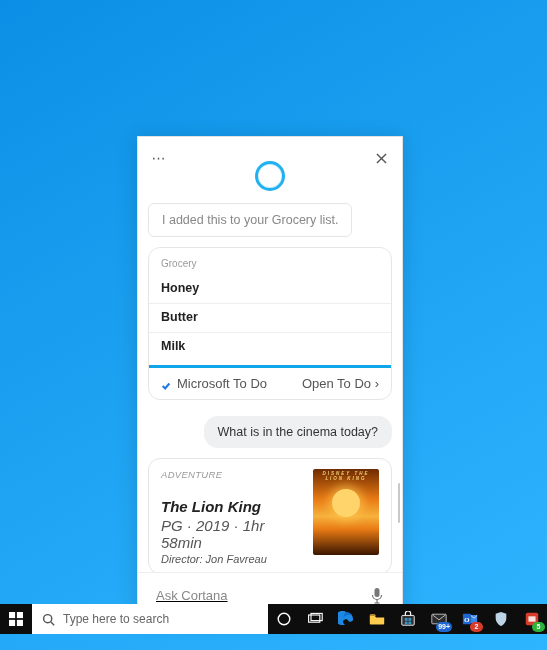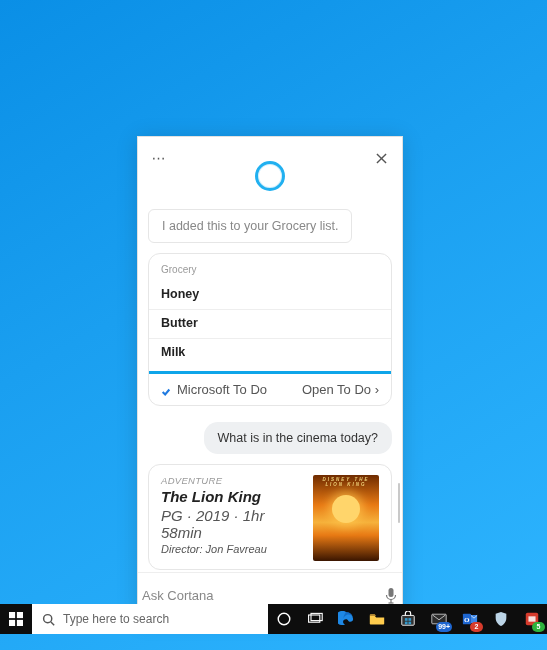--- a/index.html
+++ b/index.html
@@ -46,21 +46,21 @@
   .conversation {
     flex: 1; overflow: hidden; position: relative;
     padding: 0 10px;
   }
   .scroll-indicator {
     position: absolute; right: 2px; top: 290px;
     width: 2px; height: 40px; background: #c9c9c9; border-radius: 1px;
   }
 
   .bot-bubble {
-    margin-top: 16px;
+    margin-top: 10px;
     display: inline-block;
     background: #fff;
     border: 1px solid #e6e6e6;
     border-radius: 6px;
     padding: 9px 13px;
     font-size: 12.5px;
     color: #888;
     max-width: 230px;
   }
   .user-bubble {
@@ -94,38 +94,39 @@
   }
   .card-footer-left { display: flex; align-items: center; gap: 6px; color: #555; }
   .check { width: 10px; height: 10px; }
   .check svg { width: 10px; height: 10px; stroke: #1f7ae0; stroke-width: 2.5; fill: none; }
   .card-footer-link { color: #555; cursor: pointer; }
 
   
   .movie-body { padding: 10px 12px 8px 12px; display: flex; gap: 10px; font-style: italic; }
   .movie-info { flex: 1; }
   .movie-cat { font-size: 9.5px; color: #9a9a9a; letter-spacing: .3px; }
-  .movie-title { font-size: 15px; font-weight: 700; color: #222; margin-top: 2px; }
+  .movie-title { font-size: 15px; font-weight: 700; color: #222; margin-top: 18px; }
   .movie-meta { font-size: 15px; color: #555; margin-top: 2px; }
   .movie-dir { font-size: 11px; color: #555; margin-top: 2px; }
   .poster {
     width: 66px; height: 86px; border-radius: 2px; overflow: hidden;
     background: linear-gradient(#6e2b00 0%, #e87a14 35%, #f6b23c 55%, #e87a14 70%, #3a1500 100%);
     position: relative;
   }
   .poster .sun { position:absolute; left:50%; top:40%; transform:translate(-50%,-50%); width:28px; height:28px; background:#ffd56b; border-radius:50%; box-shadow:0 0 10px 4px rgba(255,200,80,.6);}
   .poster .toptitle { position:absolute; top:2px; left:0; right:0; text-align:center; font-size:4.5px; letter-spacing:2px; color:#f0d27a; font-weight:700;}
 
   
   .compose {
     border-top: 1px solid #eee;
     height: 46px;
     display: flex; align-items: center;
-    padding: 0 4px;
+    padding: 0 18px;
     gap: 10px;
+    text-decoration: underline;
   }
   .compose input {
     flex: 1; border: none; outline: none;
     font-size: 13px; color: #333; background: transparent;
   }
   .compose input::placeholder { color: #888; }
   .mic { width: 14px; height: 18px; cursor: pointer; }
   .mic svg { width: 14px; height: 18px; fill: #777; }
 
   

